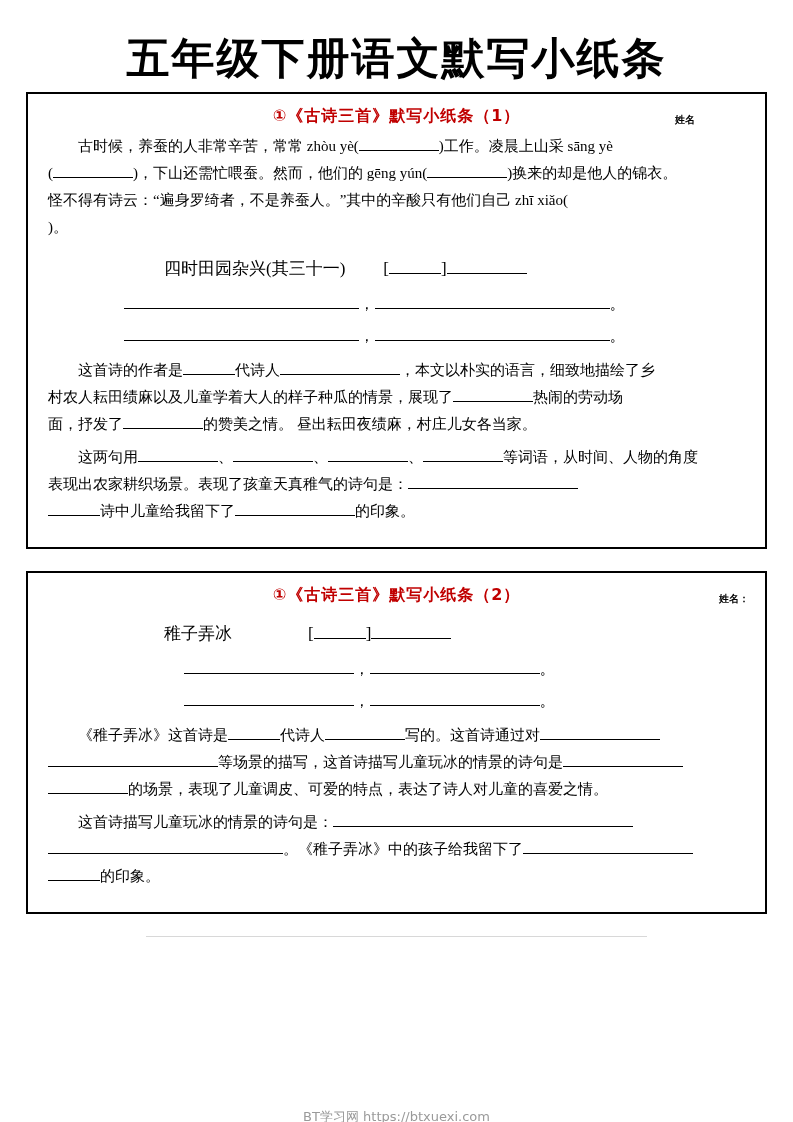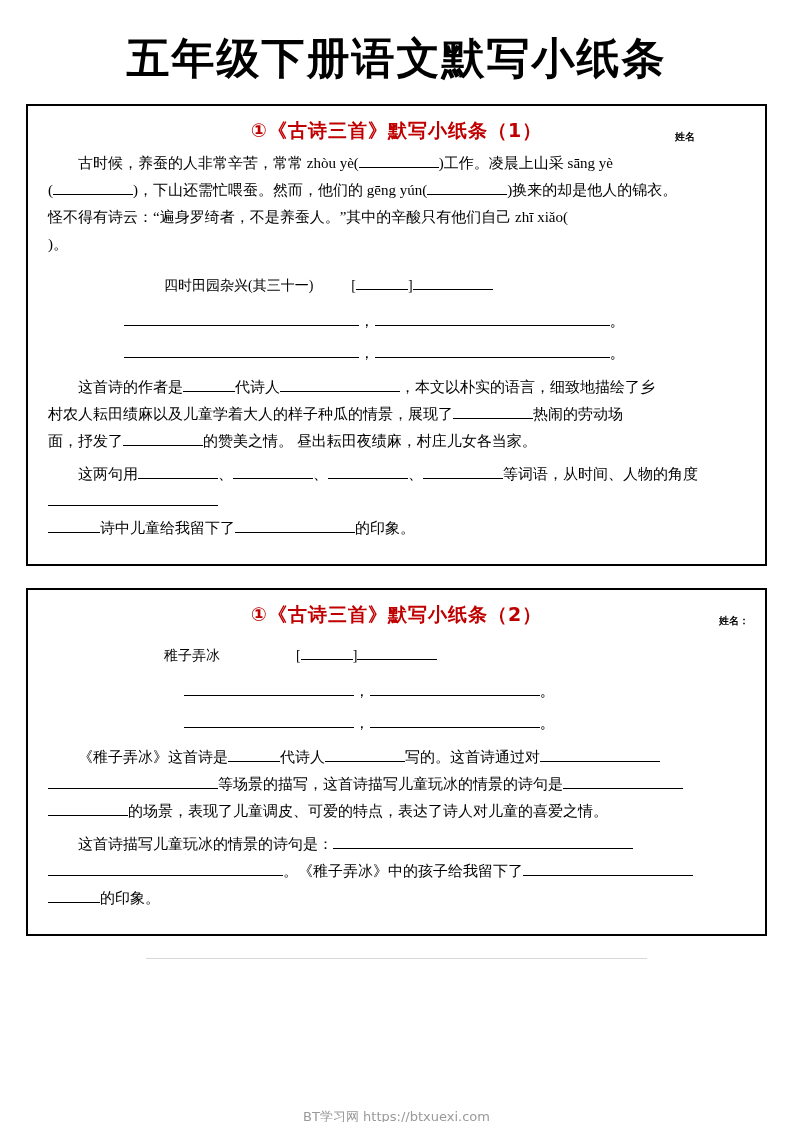--- a/index.html
+++ b/index.html
@@ -21,42 +21,42 @@
     box-sizing: border-box;
     padding: 0 26px;
     position: relative;
   }
   .doc-title {
     text-align: center;
     font-family: "DejaVu Sans", "Liberation Sans", sans-serif;
     font-weight: bold;
     font-size: 43px;
     letter-spacing: 2px;
-    margin: 30px 0 16px 0;
+    margin: 30px 0 4px 0;
     color: #000;
   }
   .card {
     border: 2px solid #000;
     box-sizing: border-box;
     padding: 12px 16px 16px 16px;
     margin-bottom: 22px;
     background: #fff;
   }
   .card-header {
     display: flex;
     align-items: baseline;
     justify-content: center;
     position: relative;
     margin-bottom: 6px;
   }
   .card-title {
     color: #c00000;
     font-family: "DejaVu Sans", "Liberation Sans", sans-serif;
     font-weight: bold;
-    font-size: 19px;
+    font-size: 16px;
     letter-spacing: 1px;
     text-align: center;
   }
   .name-field {
     position: absolute;
     right: 54px;
     bottom: 0;
     font-family: "DejaVu Sans", "Liberation Sans", sans-serif;
     font-weight: bold;
     font-size: 10px;
@@ -64,21 +64,21 @@
   }
   .name-field.narrow { right: 0; }
   .para {
     font-size: 15px;
     line-height: 27px;
     text-align: justify;
     margin: 6px 4px;
   }
   .indent { text-indent: 2em; }
   .poem-title {
-    font-size: 14px;
+    font-size: 17px;
     line-height: 28px;
     margin: 14px 0 6px 0;
     padding-left: 120px;
   }
   .poem-title .gap { display: inline-block; width: 38px; }
   .poem-line {
     font-size: 15.5px;
     line-height: 30px;
     margin: 2px 0;
     padding-left: 80px;
@@ -148,21 +148,21 @@
     </div>
 
     <div class="para indent">
       <span>这首诗的作者是</span><span class="u u-sm"></span><span>代诗人</span><span class="u u-lg"></span><span>，本文以朴实的语言，细致地描绘了乡</span><br>
       <span>村农人耘田绩麻以及儿童学着大人的样子种瓜的情景，展现了</span><span class="u u-md"></span><span>热闹的劳动场</span><br>
       <span>面，抒发了</span><span class="u u-md"></span><span>的赞美之情。  昼出耘田夜绩麻，村庄儿女各当家。</span>
     </div>
 
     <div class="para indent">
       <span>这两句用</span><span class="u u-md"></span><span>、</span><span class="u u-md"></span><span>、</span><span class="u u-md"></span><span>、</span><span class="u u-md"></span><span>等词语，从时间、人物的角度</span><br>
-      <span class="u u-xl"></span><br>
+      <span>表现出农家耕织场景。表现了孩童天真稚气的诗句是：</span><span class="u u-xl"></span><br>
       <span class="u u-sm"></span><span>诗中儿童给我留下了</span><span class="u u-lg"></span><span>的印象。</span>
     </div>
   </div>
 
   <div class="card">
     <div class="card-header">
       <div class="card-title">①《古诗三首》默写小纸条（2）</div>
       <div class="name-field narrow">姓名：</div>
     </div>
 

